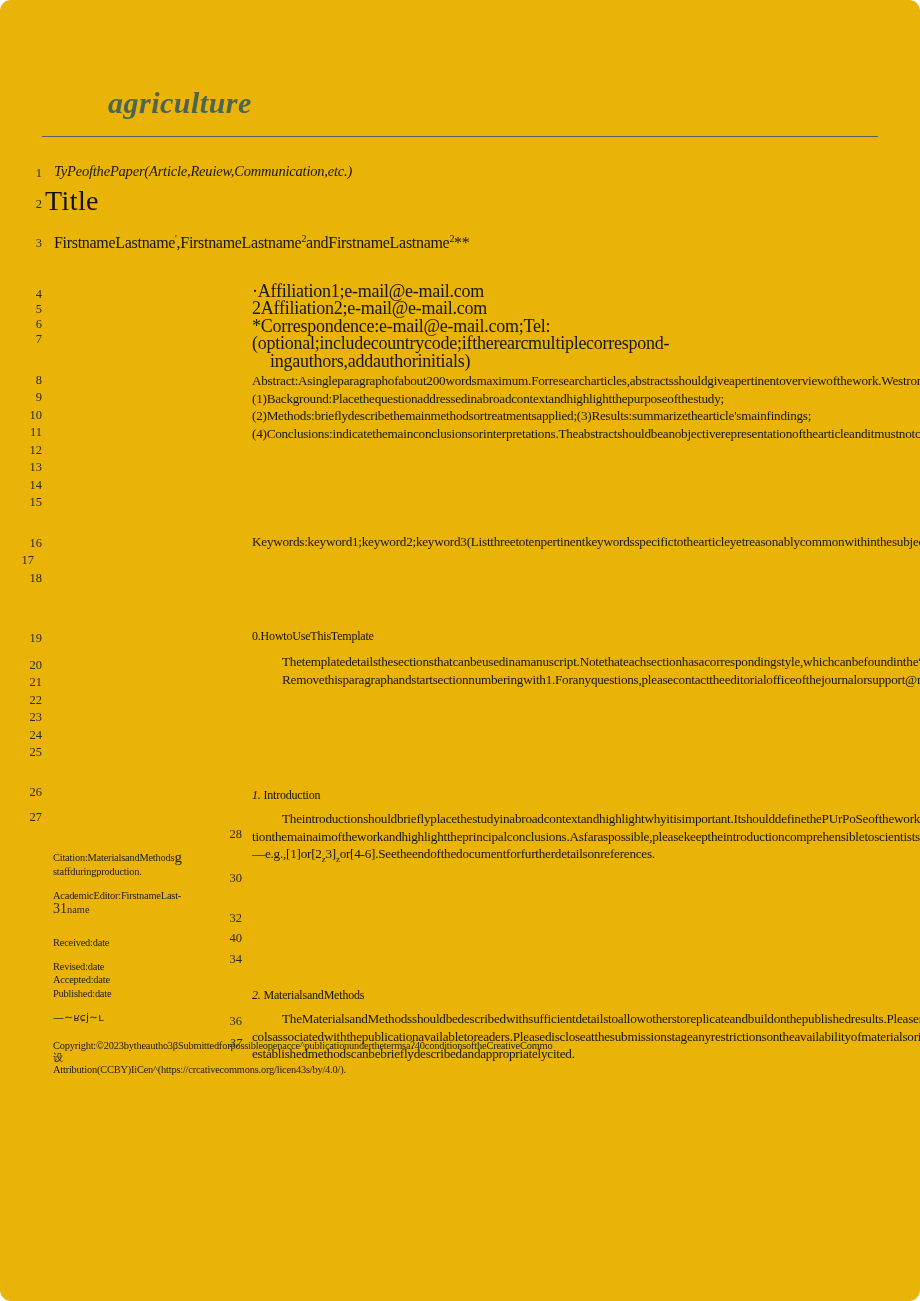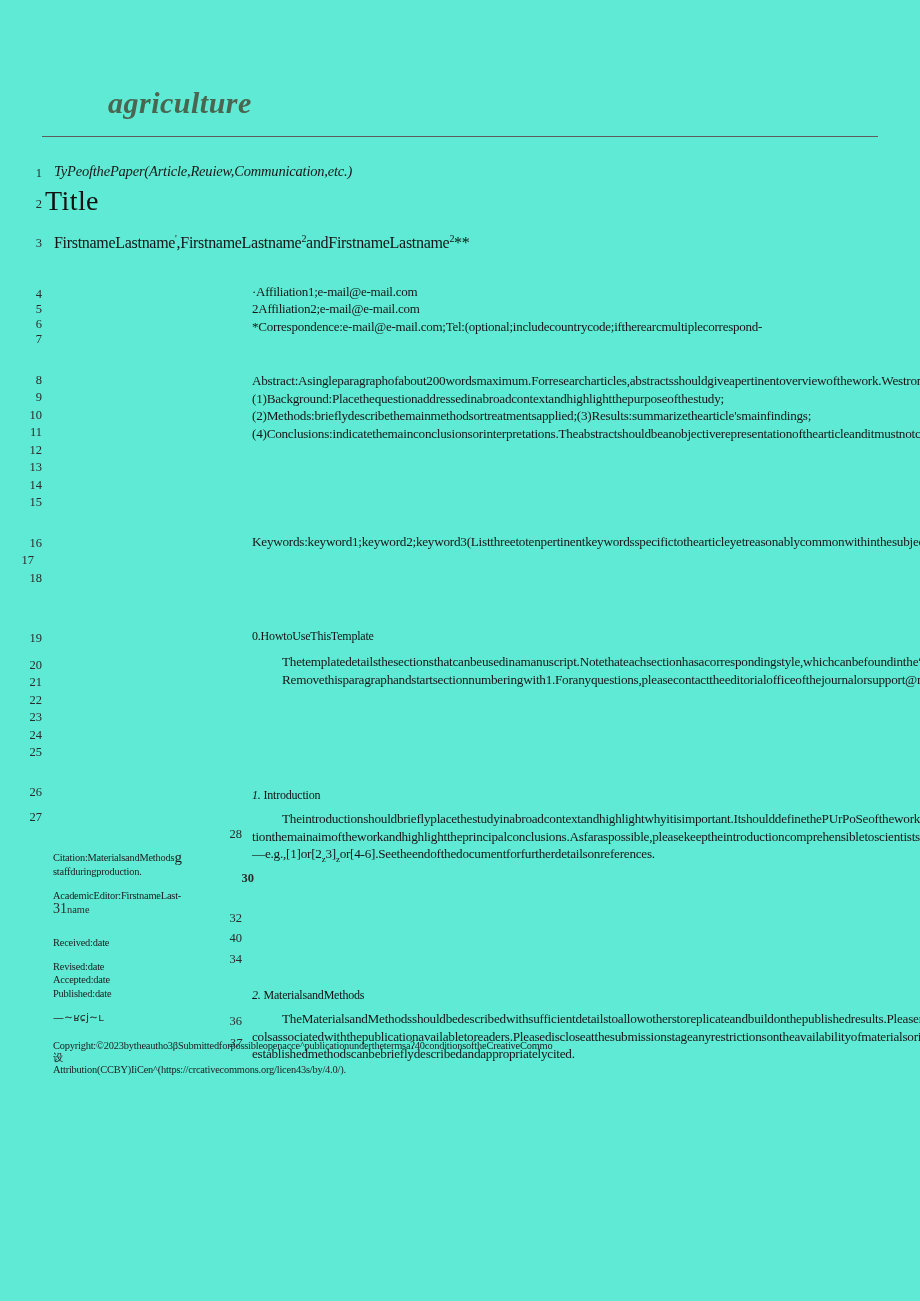--- a/index.html
+++ b/index.html
@@ -9,21 +9,22 @@
   }
   body {
     font-family: "Liberation Serif", "DejaVu Serif", serif;
     color: #1a1a1a;
   }
   #page {
     position: relative;
     width: 920px;
     height: 1301px;
     overflow: hidden;
-    background: #5eead4;
+    background: #eab308;
+    border-radius: 11px;
   }
 
   
   .masthead {
     position: absolute;
     left: 108px;
     top: 88px;
     width: 700px;
   }
   .journal-logo {
@@ -90,21 +91,21 @@
     left: 252px;
     width: 622px;
     font-size: 13.2px;
     line-height: 17.6px;
     text-align: justify;
     color: #161616;
     letter-spacing: -0.25px;
   }
   .affil {
     top: 283px;
-    font-size: 13px;
+    font-size: 18px;
     line-height: 17.4px;
     text-align: left;
   }
   .affil .hang { padding-left: 18px; display: block; }
 
   .abstract { top: 372px; }
   .keywords { top: 533px; }
 
   .sec-head {
     position: absolute;
@@ -208,39 +209,40 @@
       <div class="lineno" style="left: 8px; top: 676px;">21</div>
       <div class="lineno" style="left: 8px; top: 694px;">22</div>
       <div class="lineno" style="left: 8px; top: 711px;">23</div>
       <div class="lineno" style="left: 8px; top: 729px;">24</div>
       <div class="lineno" style="left: 8px; top: 746px;">25</div>
       <div class="lineno" style="left: 8px; top: 786px;">26</div>
       <div class="lineno" style="left: 8px; top: 811px;">27</div>
     </div>
   <div id="right-linenos">
       <div class="lineno" style="left: 208px; top: 828px;">28</div>
-      <div class="lineno" style="left: 220px; top: 872px; font-weight: bold;">30</div>
+      <div class="lineno" style="left: 208px; top: 872px;">30</div>
       <div class="lineno" style="left: 208px; top: 912px;">32</div>
       <div class="lineno" style="left: 208px; top: 932px;">40</div>
       <div class="lineno" style="left: 208px; top: 953px;">34</div>
       <div class="lineno" style="left: 208px; top: 1015px;">36</div>
       <div class="lineno ital" style="left: 208px; top: 1037px;">37</div>
     </div>
 
   <div class="paper-type">TyPeofthePaper(Article,Reuiew,Communication,etc.)</div>
   <div class="paper-title">Title</div>
 
   <div class="authors">
     <span>FirstnameLastname</span><sup>'</sup><span>,FirstnameLastname</span><sup>2</sup><span>andFirstnameLastname</span><sup>2</sup><span>**</span>
   </div>
 
   <div class="rcol affil">
     <div>·Affiliation1;e-mail@e-mail.com</div>
     <div>2Affiliation2;e-mail@e-mail.com</div>
     <div>*Correspondence:e-mail@e-mail.com;Tel:(optional;includecountrycode;iftherearcmultiplecorrespond-</div>
+    <span class="hang">ingauthors,addauthorinitials)</span>
   </div>
 
   <div class="rcol abstract">Abstract:Asingleparagraphofabout200wordsmaximum.Forresearcharticles,abstractsshouldgiveapertinentoverviewofthework.Westronglyencourageauthorstousethefollowingstyleofstructuredabstracts,butwithoutheadings:(1)Background:Placethequestionaddressedinabroadcontextandhighlightthepurposeofthestudy;(2)Methods:brieflydescribethemainmethodsortreatmentsapplied;(3)Results:summarizethearticle'smainfindings;(4)Conclusions:indicatethemainconclusionsorinterpretations.Theabstractshouldbeanobjectiverepresentationofthearticleanditmustnotcontainresultsthatarenotpresentedandsubstantiatedinthemaintextandshouldnotexaggeratethemainconclusions.</div>
 
   <div class="rcol keywords">Keywords:keyword1;keyword2;keyword3(Listthreetotenpertinentkeywordsspecifictothearticleyetreasonablycommonwithinthesubjectdiscipline.)</div>
 
   <div class="sec-head sec-how-head nonum"><span>0.</span><span>HowtoUseThisTemplate</span></div>
   <div class="rcol sec-how-body">
     <p>Thetemplatedetailsthesectionsthatcanbeusedinamanuscript.Notethateachsectionhasacorrespondingstyle,whichcanbefoundinthe“Styles“menuofWord.Sectionsthatarenotmandatoryarelistedassuch.Thesectiontitlesgivenareforarticles.Reviewpapersandotherarticletypeshaveamoreflexiblestructure.</p>
     <p>Removethisparagraphandstartsectionnumberingwith1.Foranyquestions,pleasecontacttheeditorialofficeofthejournalorsupport@mdpi.com.</p>

